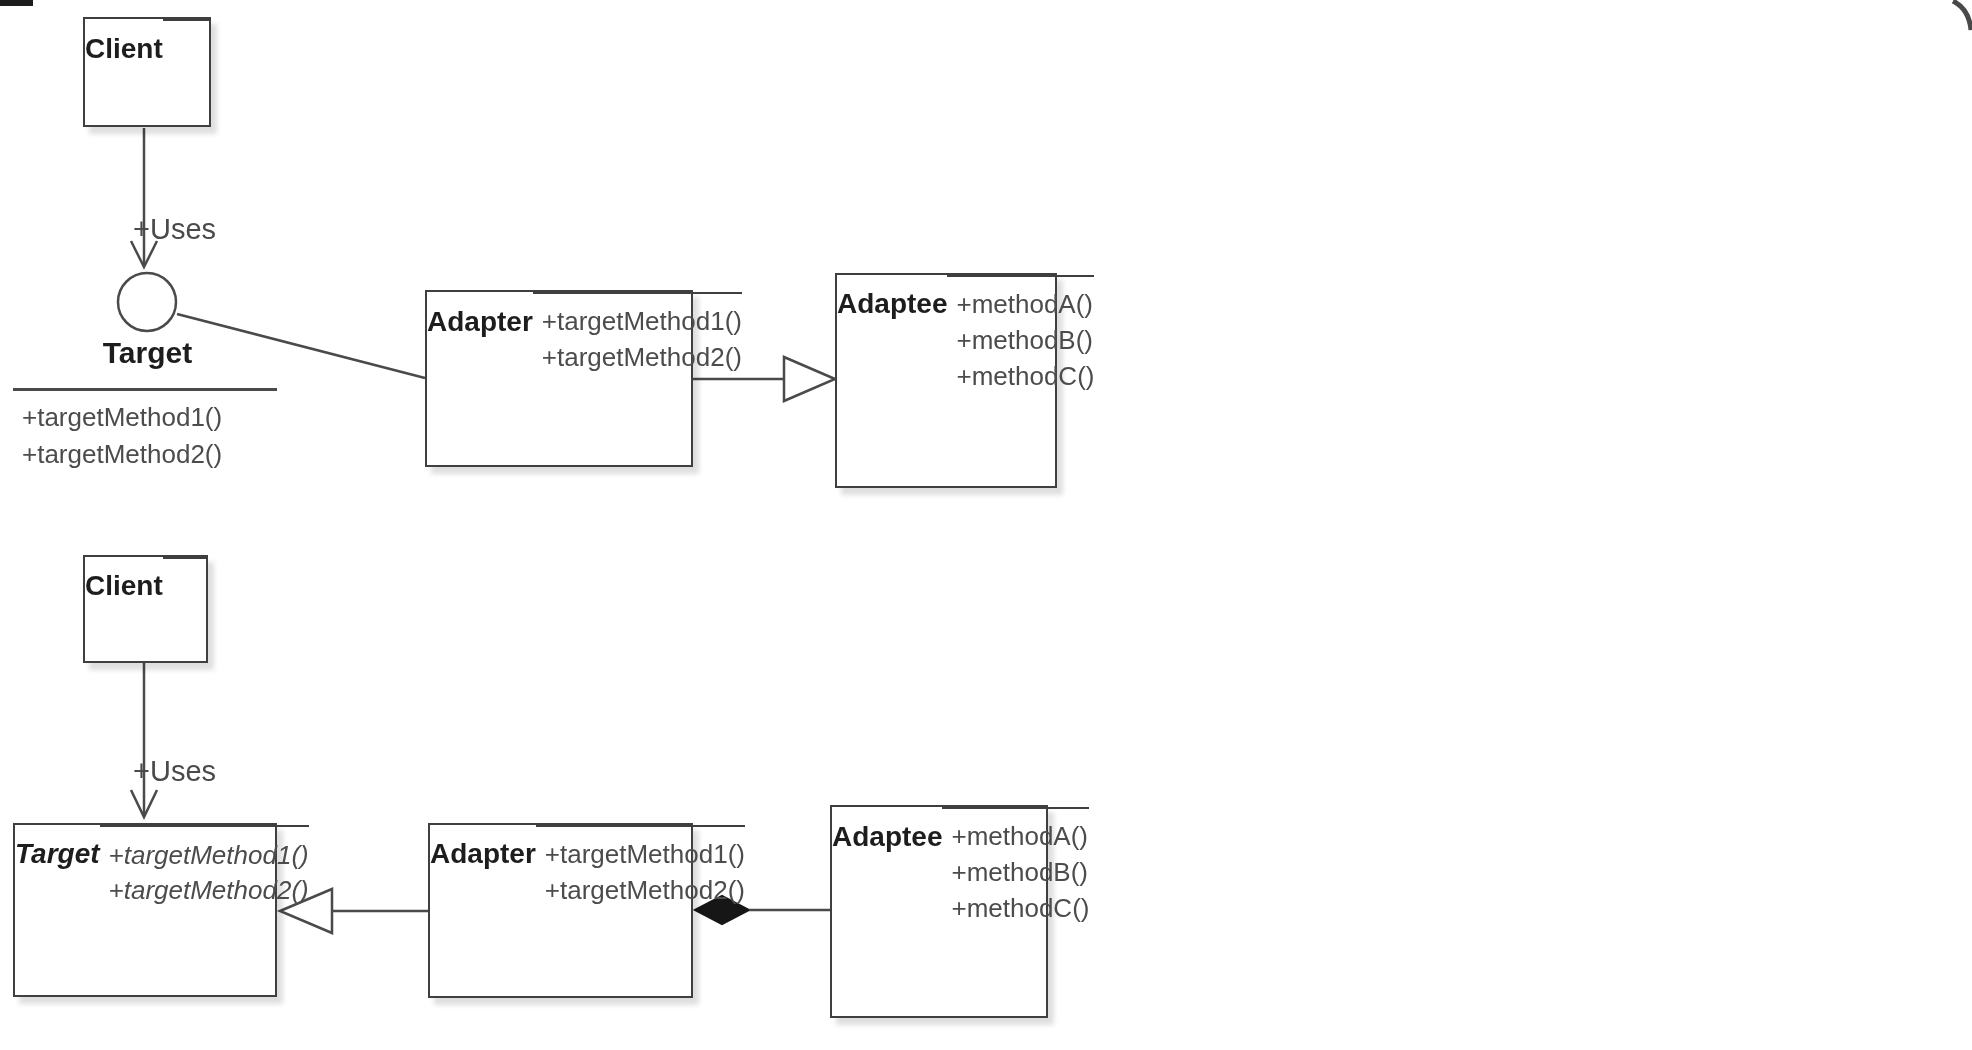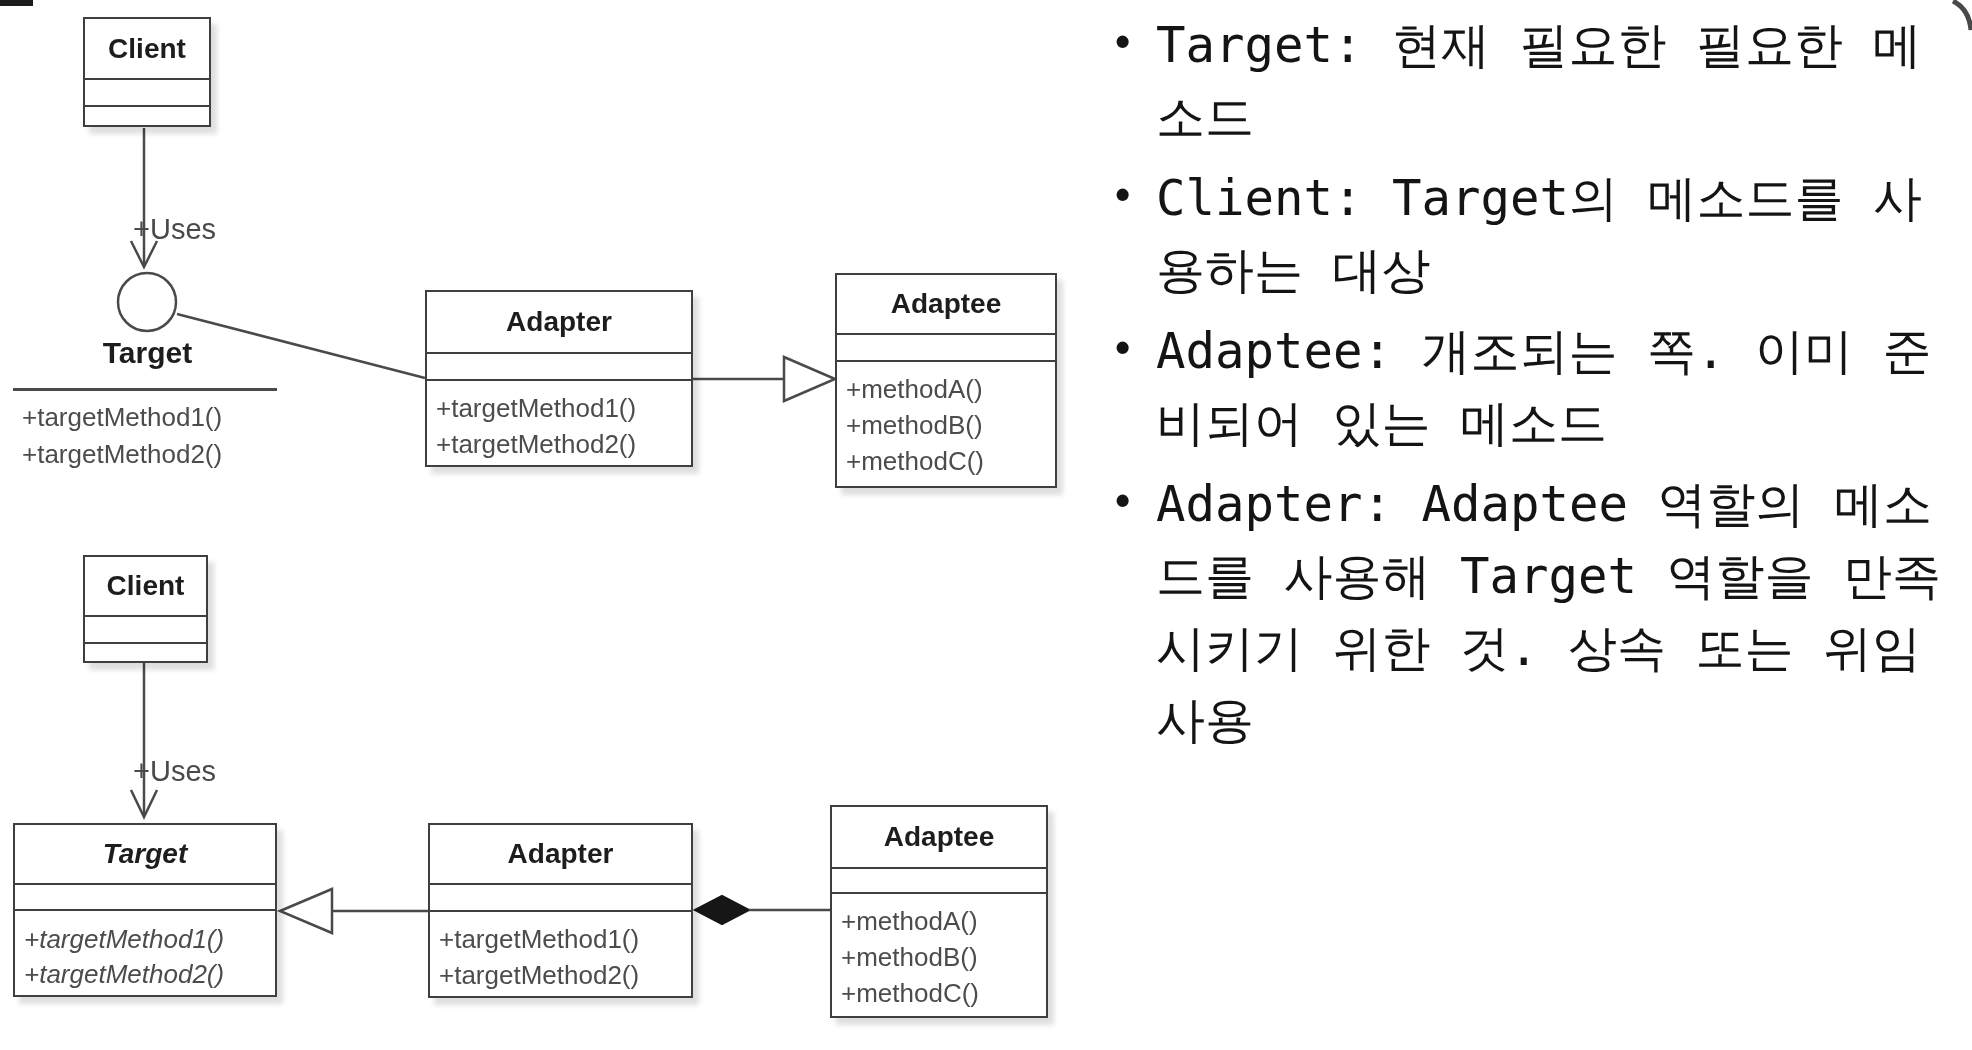--- a/index.html
+++ b/index.html
@@ -8,21 +8,21 @@
     background:#ffffff; overflow:hidden;
     font-family:"Liberation Sans", sans-serif;
   }
   .connector-layer { position:absolute; left:0; top:0; width:1972px; height:1050px; }
 
   
   .uml-box {
     position:absolute; background:#ffffff;
     border:2.5px solid #3f3f3f;
     box-shadow:6px 7px 5px rgba(0,0,0,0.13);
-    display:flex; flex-direction:column; box-sizing:border-box;
+    display:flex; box-sizing:border-box;
   }
   .uml-title {
     display:flex; align-items:center; justify-content:center;
     font-weight:700; font-size:28px; color:#1d1d1d; flex:0 0 auto;
   }
   .uml-comp { border-top:2.5px solid #3f3f3f; flex:0 0 auto; }
   .uml-methods {
     border-top:2.5px solid #3f3f3f; flex:1 1 auto;
     font-size:26px; color:#4c4c4c; padding:9px 0 0 9px; line-height:36px;
     white-space:nowrap;
@@ -192,20 +192,14 @@
   <div class="uml-box" id="b-adaptee">
     <div class="uml-title">Adaptee</div>
     <div class="uml-comp c2"></div>
     <div class="uml-methods">
       <div>+methodA()</div>
       <div>+methodB()</div>
       <div>+methodC()</div>
     </div>
   </div>
 
-  <ul class="notes">
-    <li>Target: 현재 필요한 필요한 메소드</li>
-    <li>Client: Target의 메소드를 사용하는 대상</li>
-    <li>Adaptee: 개조되는 쪽. 이미 준비되어 있는 메소드</li>
-    <li>Adapter: Adaptee 역할의 메소드를 사용해 Target 역할을 만족시키기 위한 것. 상속 또는 위임사용</li>
-  </ul>
 
 </div>
 
 </body></html>

